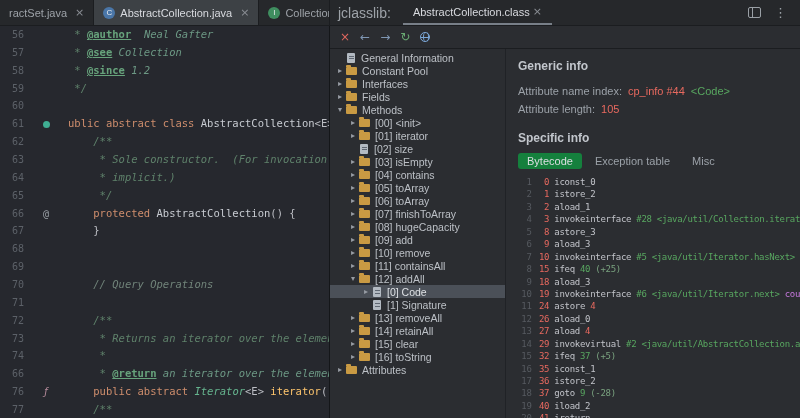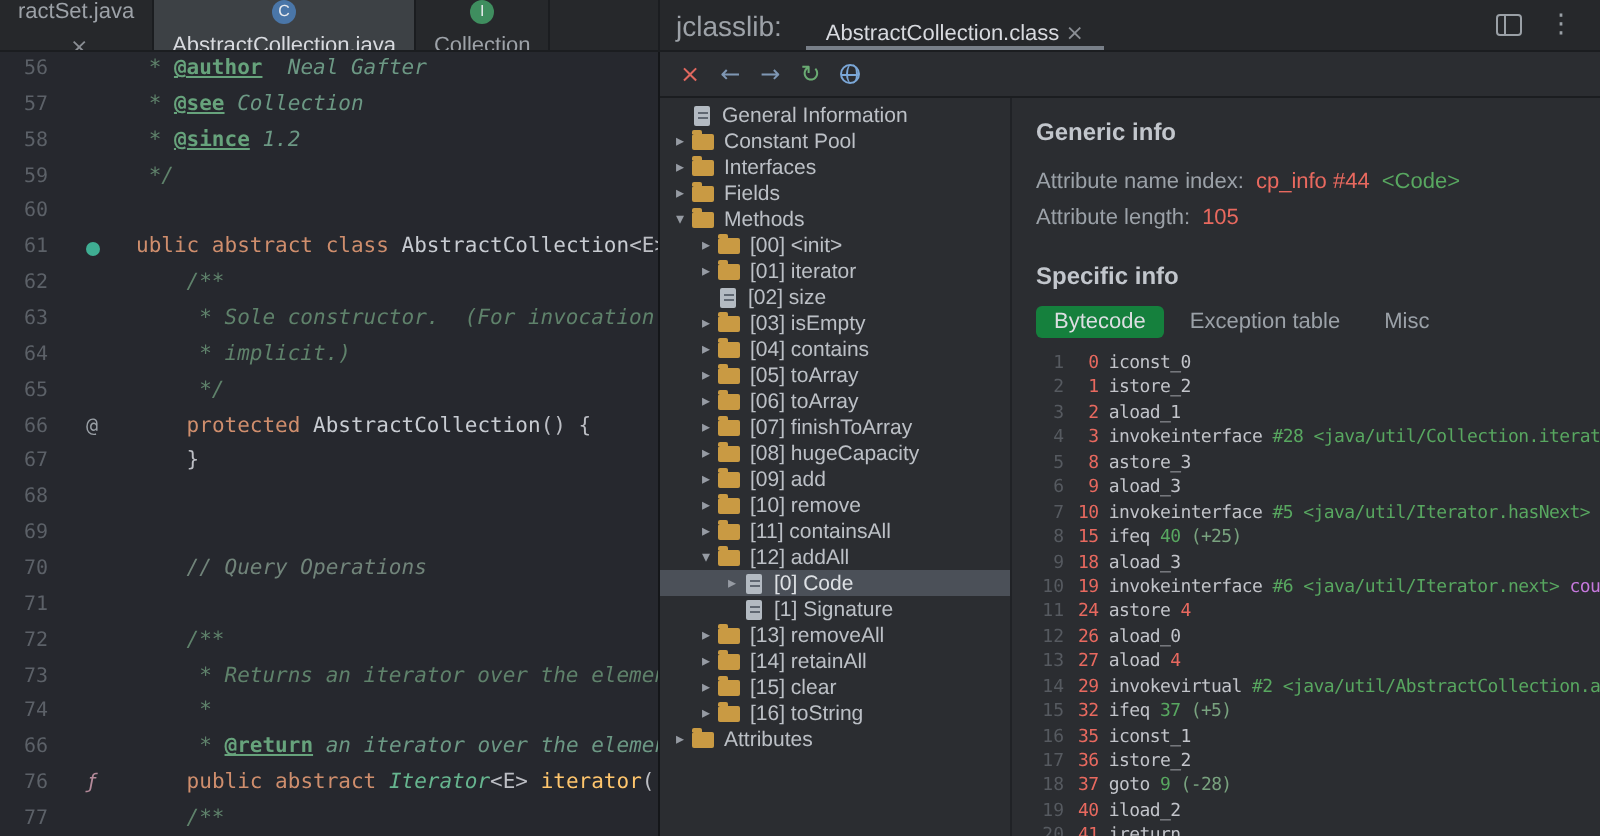--- a/index.html
+++ b/index.html
@@ -2,27 +2,27 @@
 <html><head>
 <meta charset="utf-8">
 <style>
   html,body{margin:0;padding:0;background:#1e1f22;}
   .app{width:800px;height:418px;overflow:hidden;display:flex;flex-direction:column;
        font-family:"Liberation Sans",sans-serif;background:#26282e;position:relative;}
   
   .topbar{height:25px;flex:none;display:flex;background:#26282b;border-bottom:1px solid #1b1d20;}
   .etabs{width:330px;flex:none;display:flex;overflow:hidden;border-right:1px solid #1b1d20;box-sizing:border-box;}
   .tab{display:flex;align-items:center;gap:5px;padding:0 9px;font-size:11px;color:#9da2a8;
-       border-right:1px solid #1b1d20;white-space:nowrap;flex-direction:column;}
+       border-right:1px solid #1b1d20;white-space:nowrap;}
   .tab.sel{background:#3d4145;color:#d8dadf;}
   .close{color:#8a8e94;font-size:11px;margin-left:3px;font-family:"DejaVu Sans",sans-serif;}
   .ticon{width:12px;height:12px;flex:none;border-radius:50%;font-size:8px;line-height:12px;text-align:center;color:#e8eaed;}
   .twhead{flex:1;display:flex;align-items:center;padding-left:8px;min-width:0;}
   .twtitle{font-size:14px;color:#9da2a8;margin-right:12px;}
-  .twtab{display:flex;align-items:flex-end;height:100%;padding:0 10px;font-size:11px;color:#d8dadf;
+  .twtab{display:flex;align-items:center;height:100%;padding:0 10px;font-size:11px;color:#d8dadf;
          border-bottom:2px solid #787f88;box-sizing:border-box;}
   .winicons{margin-left:auto;display:flex;align-items:center;gap:13px;padding-right:13px;color:#9aa0a6;}
   .kebab{font-size:13px;font-family:"DejaVu Sans",sans-serif;}
   .layicon{width:11px;height:9px;border:1px solid #9aa0a6;border-radius:2px;position:relative;}
   .layicon:after{content:"";position:absolute;top:0;bottom:0;left:3px;width:1px;background:#9aa0a6;}
   
   .main{flex:1;display:flex;min-height:0;}
   .editor-pane{width:330px;flex:none;background:#26282e;border-right:1px solid #141619;box-sizing:border-box;overflow:hidden;}
   .eline{display:flex;height:17.86px;line-height:17.86px;font-family:"DejaVu Sans Mono",monospace;
          font-size:10.5px;white-space:pre;}

